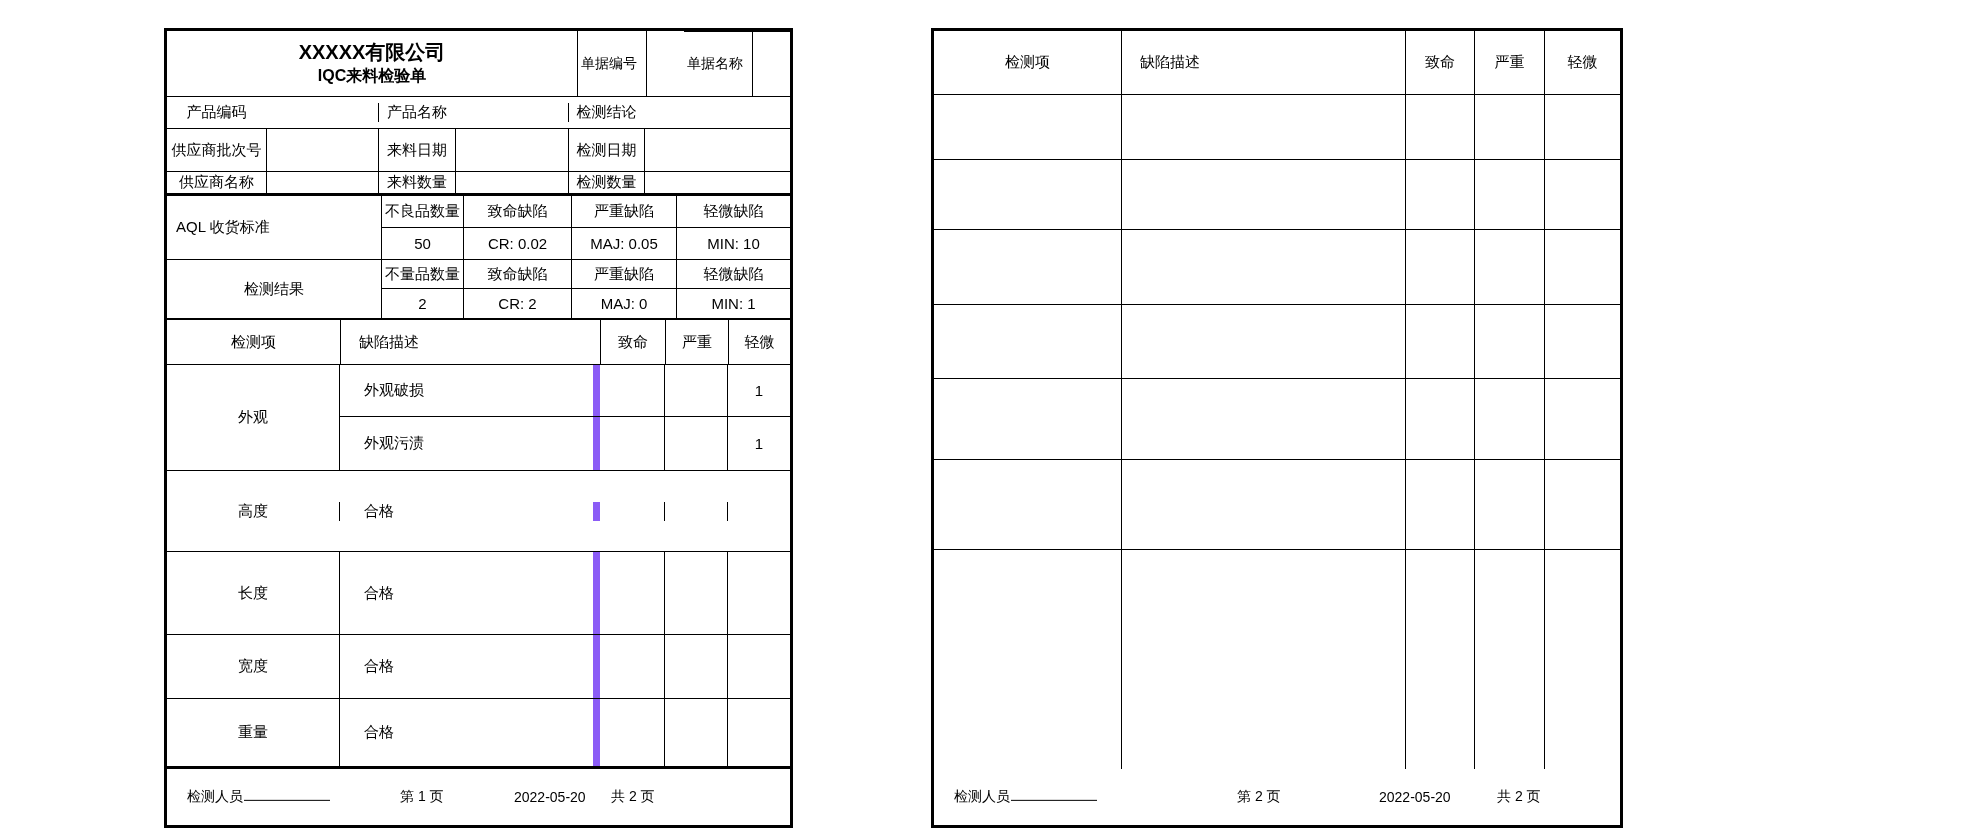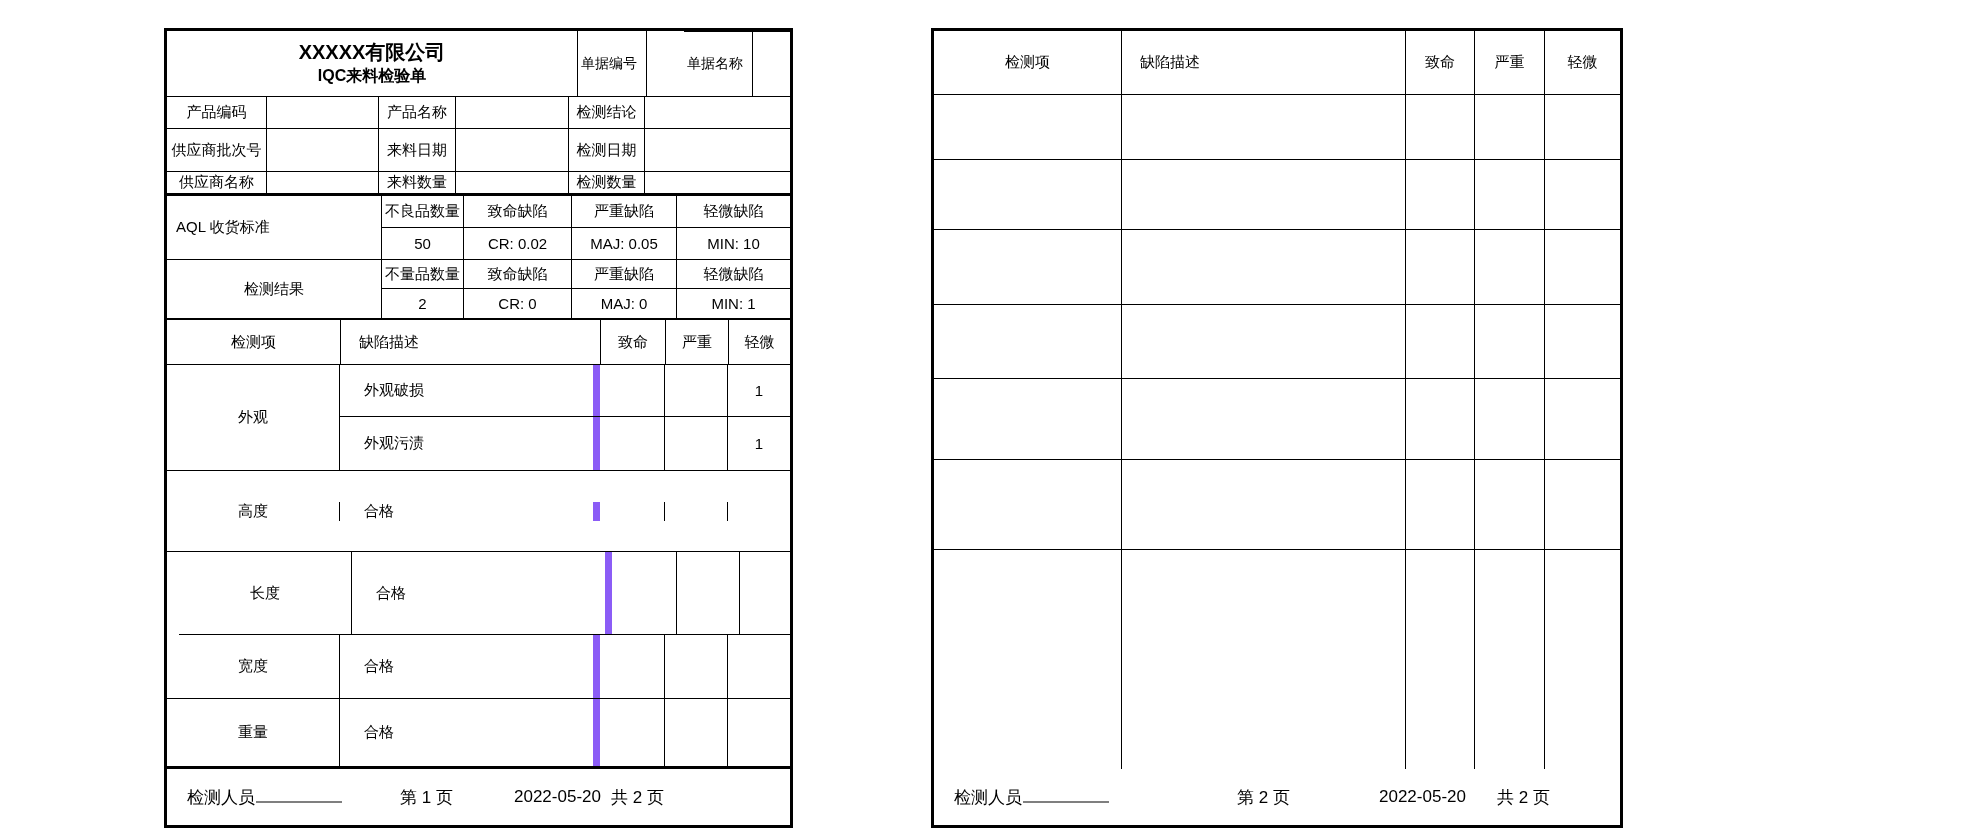--- a/index.html
+++ b/index.html
@@ -28,21 +28,21 @@
   .titleCell { width: 411px; border-right: 1px solid #000; display: flex; flex-direction: column; align-items: center; justify-content: center; }
   .company { font-size: 20px; font-weight: bold; line-height: 1.3; }
   .formTitle { font-size: 16px; font-weight: bold; line-height: 1.4; }
   .docCol { flex: 1; display: flex; flex-direction: row; }
   .docRow { flex: 1; display: flex; }
   .docRow.second { border-top: 1px solid #000; }
   .docLbl { width: 68px; display: flex; align-items: center; padding-left: 3px; font-size: 14px; }
   .docVal { flex: 1; border-left: 1px solid #000; }
 
   
-  .iB { height: 32px; }
+  .iB { height: 32px; align-items: center; }
   .iC { height: 24px; }
   .iD { height: 43px; }
   .ic1 { width: 99px; }  .ic2 { width: 112px; border-left: 1px solid #000; }
   .ic3 { width: 77px; border-left: 1px solid #000; }  .ic4 { width: 113px; border-left: 1px solid #000; }
   .ic5 { width: 76px; border-left: 1px solid #000; }  .ic6 { flex: 1; border-left: 1px solid #000; }
   .ic1 span, .ic3 span, .ic5 span { white-space: nowrap; }
 
   
   .aqlRow { height: 64px; }
   .resRow { height: 60px; }
@@ -64,37 +64,37 @@
   .dtGroup { display: flex; flex-shrink: 0; }
   .dtItem { width: 173px; border-right: 1px solid #000; display: flex; align-items: center; justify-content: center; font-size: 15px; }
   .dtRows { flex: 1; display: flex; flex-direction: column; }
   .dtRow { display: flex; flex: 1; }
   .dtRow.divided { border-bottom: 1px solid #000; }
   .ddesc { width: 260px; border-right: 7px solid #8b5cf6; display: flex; align-items: center; padding-left: 24px; font-size: 15px; }
   .dnum3 { width: 65px; border-right: 1px solid #000; }
   .dnum4 { width: 63px; border-right: 1px solid #000; }
   .dnum3, .dnum4, .dnum5 { display: flex; align-items: center; justify-content: center; font-size: 15px; }
   .dnum5 { flex: 1; }
-  .g-waiguan { height: 106px; } .g-gaodu { height: 81px; align-items: center; } .g-changdu { height: 83px; margin-left: 12px; }
+  .g-waiguan { height: 106px; } .g-gaodu { height: 81px; align-items: center; } .g-changdu { height: 83px; }
   .g-kuandu { height: 64px; } .g-zhongliang { flex: 1; }
   .r52 { flex: 0 0 52px; }
 
   
   .p2head { height: 64px; }
   .pc1 { width: 187px; } .pc2 { width: 284px; border-left: 1px solid #000; }
   .pc3 { width: 69px; border-left: 1px solid #000; } .pc4 { width: 70px; border-left: 1px solid #000; }
   .pc5 { flex: 1; border-left: 1px solid #000; }
   .pc2.hpad { justify-content: flex-start; padding-left: 18px; }
   .p2row { display: flex; flex-shrink: 0; border-bottom: 1px solid #000; }
   .p2row.tall { flex: 1; border-bottom: none; }
   .p2sep { border-bottom: 3px solid #000; flex-shrink: 0; }
 
   
   .footer { height: 56px; position: relative; flex-shrink: 0; }
-  .footer > div { position: absolute; top: 50%; transform: translateY(-50%); font-size: 17px; white-space: nowrap; }
+  .footer > div { position: absolute; top: 50%; transform: translateY(-50%); font-size: 14px; white-space: nowrap; }
   .underline { display: inline-block; width: 86px; border-bottom: 1px solid #000; height: 0.95em; margin-left: 1px; }
   .f-inspector { left: 20px; }
   #form1 .f-page { left: 233px; }
   #form1 .f-date { left: 347px; }
   #form1 .f-total { left: 444px; }
   #form2 .f-page { left: 303px; }
   #form2 .f-date { left: 445px; }
   #form2 .f-total { left: 563px; }
 </style>
 </head>
@@ -185,21 +185,21 @@
   </div>
 
   <div class="row resRow bb2">
     <div class="aqlLabel centered">检测结果</div>
     <div class="aqlCol w1">
       <div class="aqlHead">不量品数量</div>
       <div class="aqlVal">2</div>
     </div>
     <div class="aqlCol w2">
       <div class="aqlHead">致命缺陷</div>
-      <div class="aqlVal">CR: 0</div>
+      <div class="aqlVal">CR: 2</div>
     </div>
     <div class="aqlCol w3">
       <div class="aqlHead">严重缺陷</div>
       <div class="aqlVal">MAJ: 0</div>
     </div>
     <div class="aqlCol w4">
       <div class="aqlHead">轻微缺陷</div>
       <div class="aqlVal">MIN: 1</div>
     </div>
   </div>

